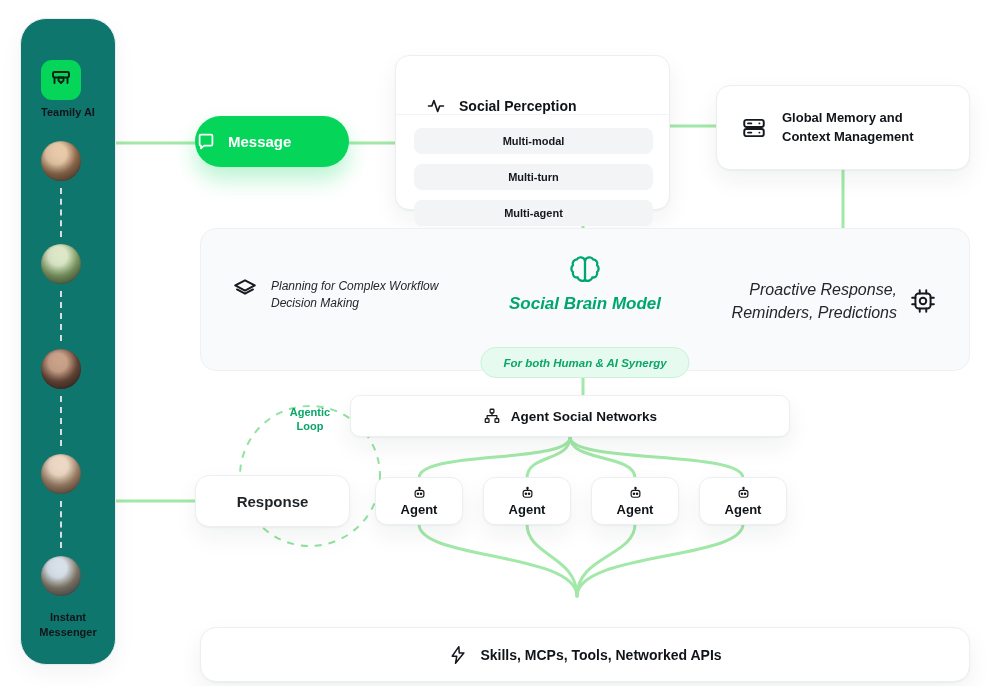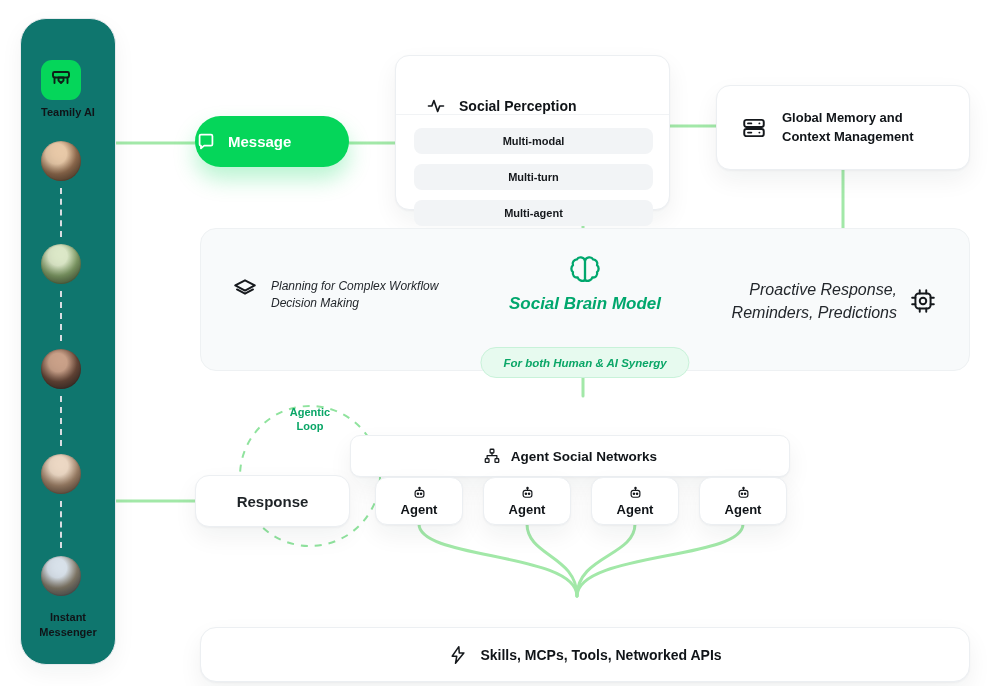--- a/index.html
+++ b/index.html
@@ -65,21 +65,21 @@
   .brain-title { margin-top:5px; font-size:17px; font-weight:700; color:#00A76D; }
   .proactive { position:absolute; right:33px; top:49px; display:flex; gap:13px; align-items:center; }
   .proactive-text { font-size:16px; color:#23272C; line-height:1.45; text-align:right; }
   .pill { position:absolute; left:50%; transform:translateX(-50%); top:118px; height:31px;
           padding:0 22px; border-radius:16px; background:#E7FAEF; border:1px solid #C8F2D9;
           display:flex; align-items:center; z-index:3; }
   .pill span { font-size:11.5px; font-weight:700; color:#0AA667; }
 
   
   .asn-card { left:350px; top:395px; width:440px; height:42px; border-radius:10px; display:flex;
-              align-items:center; justify-content:center; gap:10px;margin-top:40px; }
+              align-items:center; justify-content:center; gap:10px; }
   .asn-title { font-size:13.5px; font-weight:700; color:#101418; }
 
   
   .loop-label { position:absolute; left:270px; top:406px; width:80px; text-align:center; z-index:1;
                 font-size:11px; font-weight:700; color:#0AA667; line-height:1.25; }
 
   
   .resp-card { left:195px; top:475px; width:155px; height:52px; display:flex; align-items:center;
                justify-content:center; }
   .resp-label { font-size:15px; font-weight:700; color:#1E2327; }

